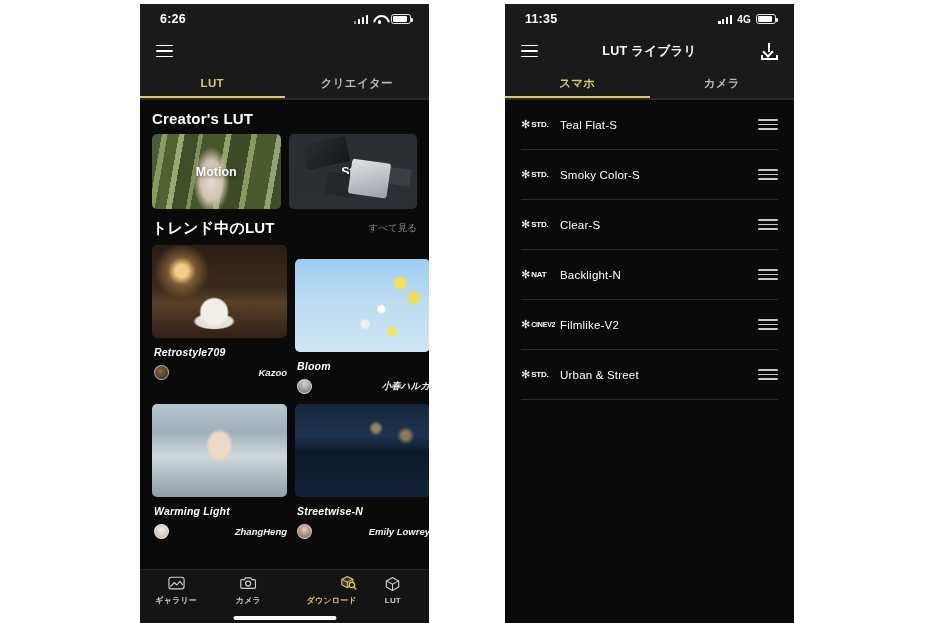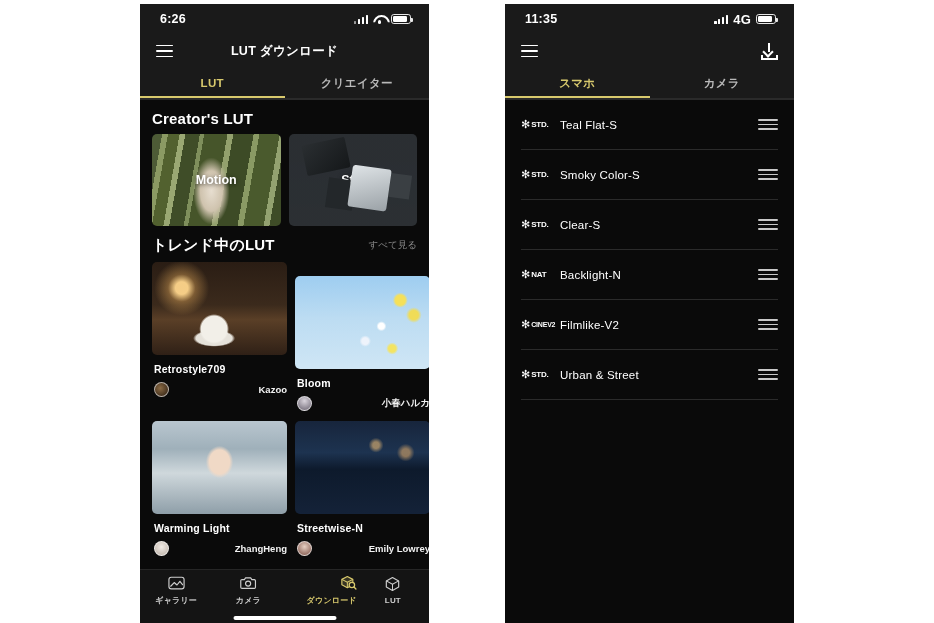--- a/index.html
+++ b/index.html
@@ -37,21 +37,21 @@
   .wifi { width:13px; height:10px; position:relative; }
   .wifi::before{
     content:""; position:absolute; left:0; top:1px; width:13px; height:13px;
     border:2.2px solid #fff; border-radius:50%;
     clip-path: polygon(0 0, 100% 0, 100% 42%, 0 42%);
   }
   .wifi::after{
     content:""; position:absolute; left:4.6px; top:6.4px; width:3.6px; height:3.6px;
     background:#fff; border-radius:50%;
   }
-  .net-label{ font-size:13px; font-weight:700; color:#fff; letter-spacing:.2px;}
+  .net-label{ font-size:10px; font-weight:700; color:#fff; letter-spacing:.2px;}
   .batt { width:20px; height:10.5px; border:1.4px solid #e8e8e8; border-radius:2.8px;
           position:relative; padding:1.2px; }
   .batt::after{ content:""; position:absolute; right:-3.2px; top:3px; width:1.8px; height:4px;
           background:#e8e8e8; border-radius:0 1px 1px 0;}
   .batt span{ display:block; height:100%; width:88%; background:#fff; border-radius:1.2px;}
 
   
   .navbar {
     height: 34px; background:#1a1a1a;
     display:flex; align-items:center; position:relative; padding:0 16px;
@@ -82,21 +82,21 @@
   .tab-rail { height:2px; background:#2a2a2a; }
 
   
   .content { background:#0a0a0a; }
   .sec-head { display:flex; align-items:center; justify-content:space-between;
               padding:10px 12px 7px 12px; }
   .sec-title { font-size:15px; font-weight:700; color:#fff; letter-spacing:.2px;}
   .sec-more  { font-size:9.5px; color:#8a8a8a; cursor:pointer; }
 
   .creator-row { display:flex; gap:8px; padding: 0 12px; }
-  .creator-card { position:relative; flex:1; height:92px; border-radius:5px;
+  .creator-card { position:relative; flex:1; height:75px; border-radius:5px;
                   overflow:hidden; cursor:pointer; }
   .creator-card .cap { position:absolute; inset:0; display:flex; align-items:center;
                        justify-content:center; font-size:12.5px; font-weight:700;
                        color:#fff; text-shadow:0 1px 4px rgba(0,0,0,.65); }
   
   .ph-motion{
     background:
       radial-gradient(ellipse 26px 48px at 46% 62%, #e7ded0 0%, #cfc3ae 42%, rgba(180,170,150,0) 70%),
       linear-gradient(100deg,#4d5b36 0 7%,#8b9a63 7% 11%,#52612f 11% 19%,#9aa873 19% 23%,#3f4d28 23% 33%,
                       #7f8f5c 33% 36%,#46552a 36% 52%,#93a16d 52% 56%,#3d4b26 56% 70%,#8a9a64 70% 74%,
@@ -115,21 +115,21 @@
     content:""; position:absolute; left:12%; top:8%; width:34%; height:34%;
     background:linear-gradient(145deg,#2a2e31,#15181a); transform:rotate(-12deg);
     border-radius:2px;
   }
   .ph-still::after{
     content:""; position:absolute; left:48%; top:36%; width:30%; height:46%;
     background:linear-gradient(160deg,#dfe4e7,#9aa1a6); transform:rotate(8deg);
     border-radius:3px; box-shadow:-28px 10px 0 -6px #23272a, 30px -6px 0 -9px #3a3f43;
   }
 
-  .grid { position:relative; padding: 0 9px; }
+  .grid { position:relative; padding: 0 9px; font-style: italic; }
   .col { position:absolute; width:135px; }
   .col-l { left:12px; }
   .col-r { left:155px; }
   .lutcard { margin-bottom:10px; }
   .lutcard .thumb { width:135px; height:93px; border-radius:5px; overflow:hidden;
                     cursor:pointer; }
   .lutcard .name { font-size:10.5px; font-weight:700; color:#fff; margin:8px 0 0 2px;
                    letter-spacing:.2px; }
   .author { display:flex; align-items:center; gap:7px; margin:7px 0 0 2px;justify-content:space-between; }
   .avatar { width:15px; height:15px; border-radius:50%; flex:none;
@@ -226,21 +226,20 @@
           </span>
       </div>
     </div>
 
     <div class="navbar">
       <div class="hamburger">
           <i></i>
           <i></i>
           <i></i>
         </div>
-      <div class="navtitle">LUT ダウンロード</div>
     </div>
 
     <div class="tabs">
       <div class="tab active">
           <span>LUT</span>
         </div>
       <div class="tab">
           <span>クリエイター</span>
         </div>
       <div class="tab-underline"></div>
@@ -372,20 +371,21 @@
           </span>
       </div>
     </div>
 
     <div class="navbar">
       <div class="hamburger">
           <i></i>
           <i></i>
           <i></i>
         </div>
+      <div class="navtitle">LUT ライブラリ</div>
       <div class="nav-dl">
         <span class="arr"></span>
           <span class="hd"></span>
         <span class="base"></span>
           <span class="lft"></span>
           <span class="rgt"></span>
       </div>
     </div>
 
     <div class="tabs">

